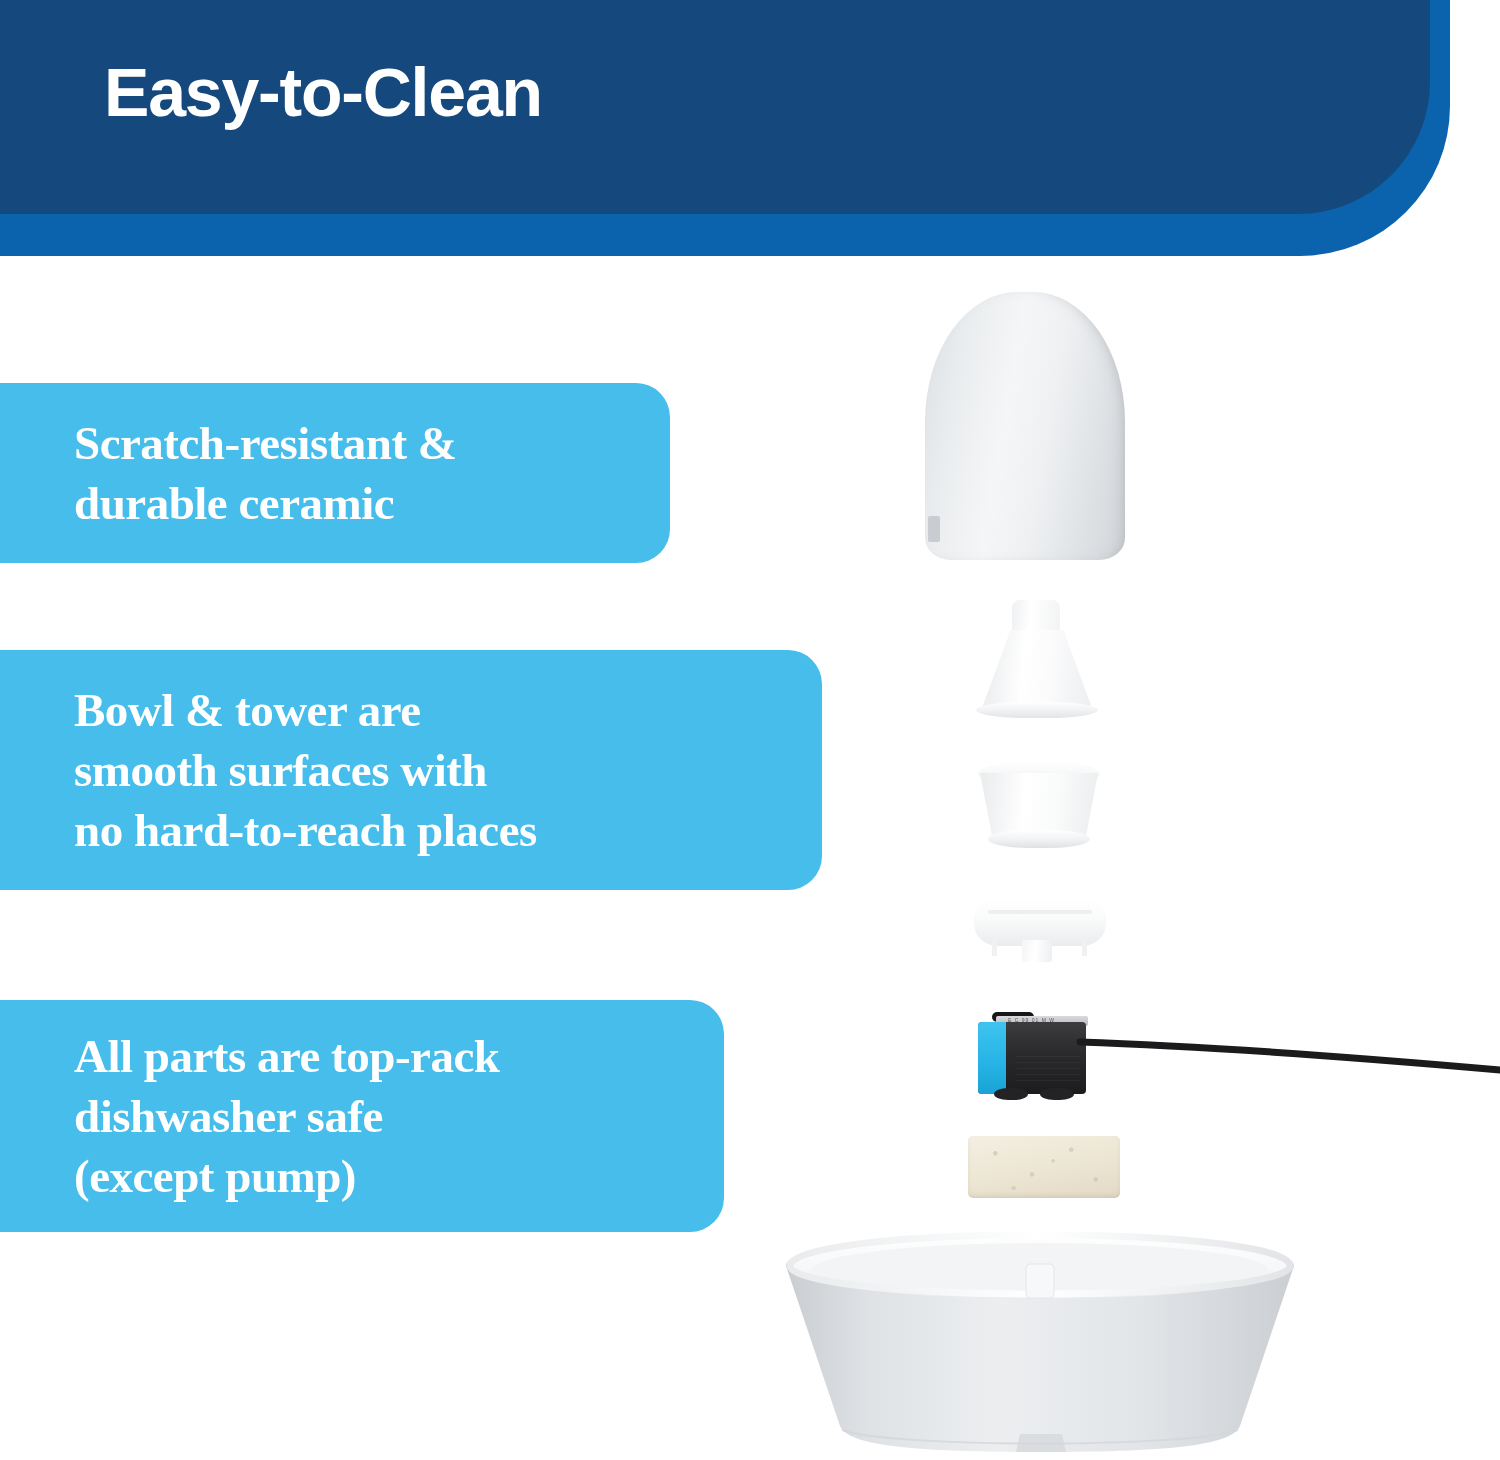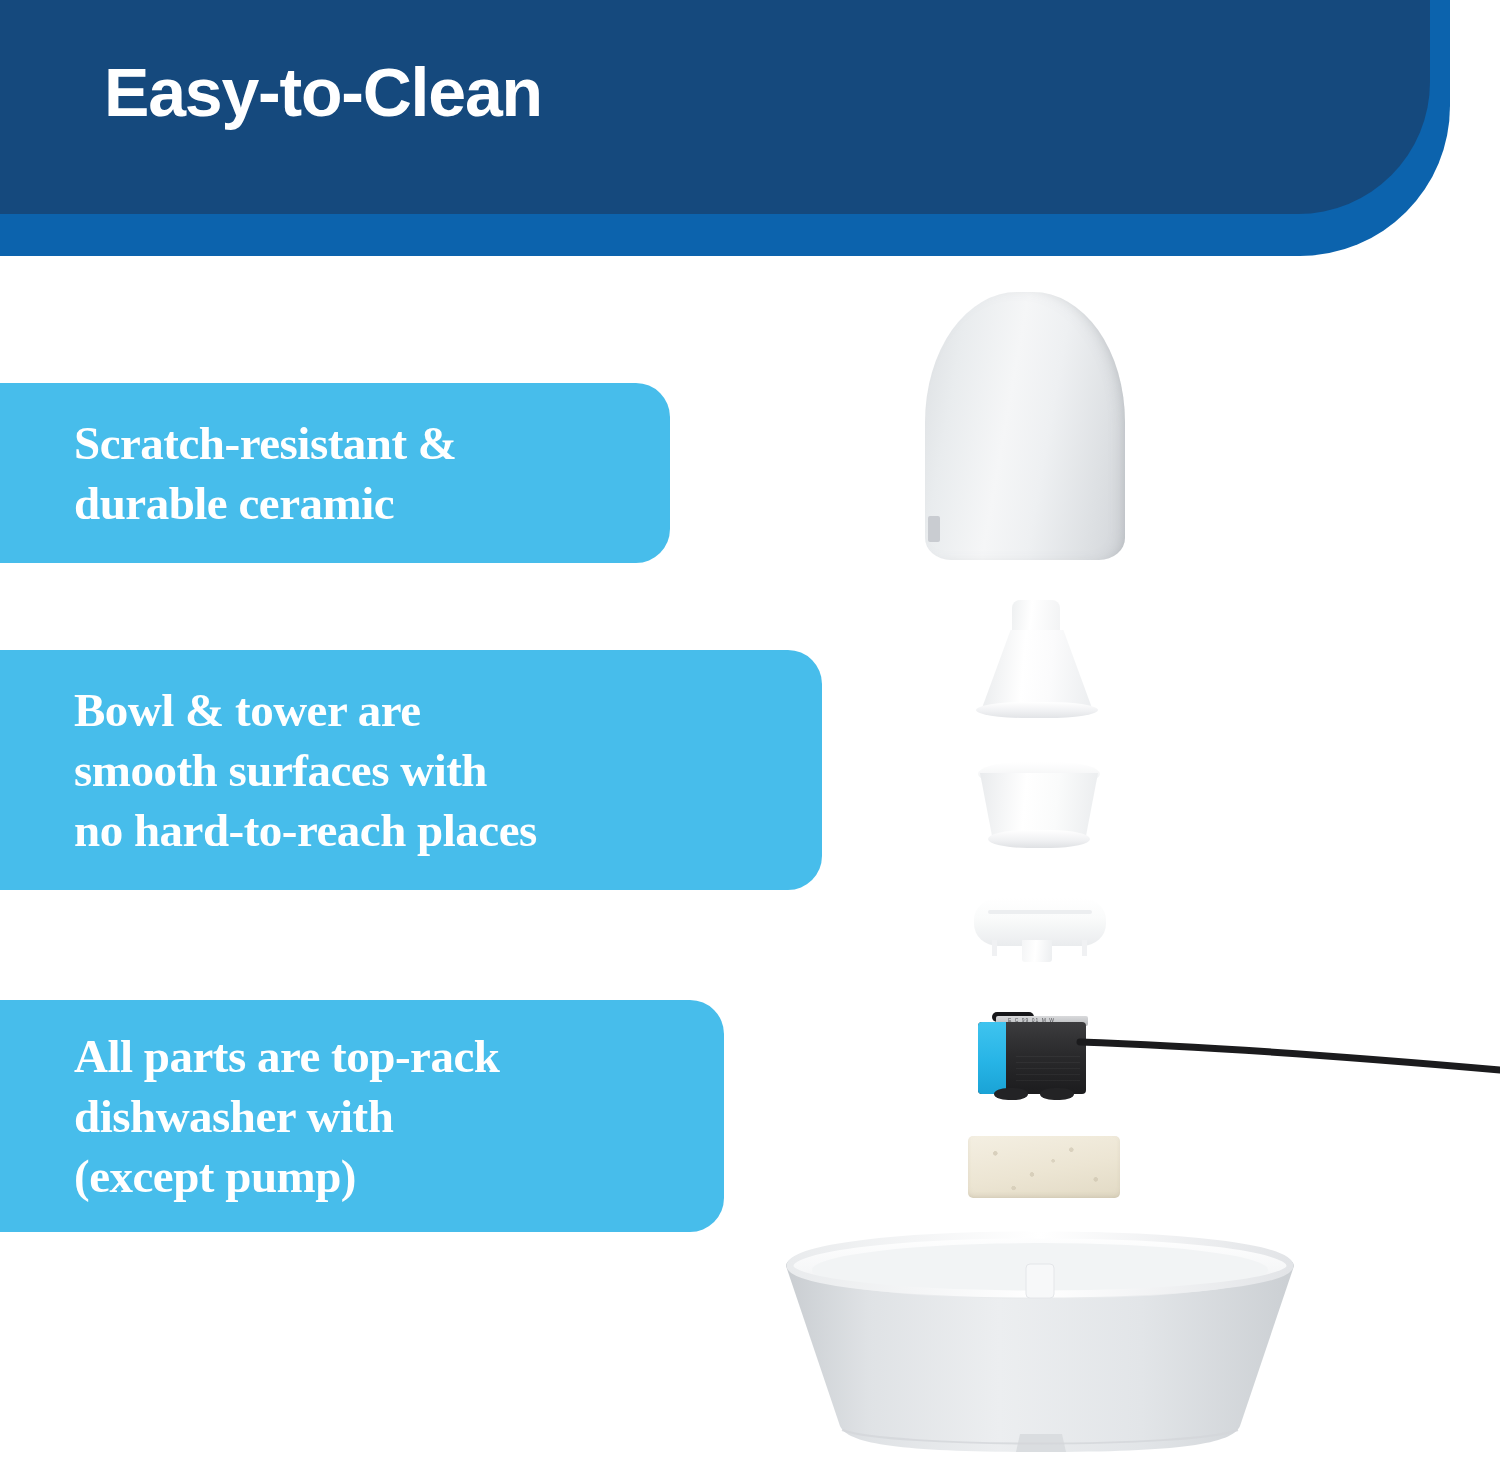--- a/index.html
+++ b/index.html
@@ -362,21 +362,21 @@
   </div>
 
   <div class="badge" id="badge-2">
     <span class="badge-text">Bowl &amp; tower are
 smooth surfaces with
 no hard-to-reach places</span>
   </div>
 
   <div class="badge" id="badge-3">
     <span class="badge-text">All parts are top-rack
-dishwasher with
+dishwasher safe
 (except pump)</span>
   </div>
 
   <div class="product-col">
 
     <div>
       <div class="tower-cover"></div>
       <div class="tower-cover-notch"></div>
     </div>
 

